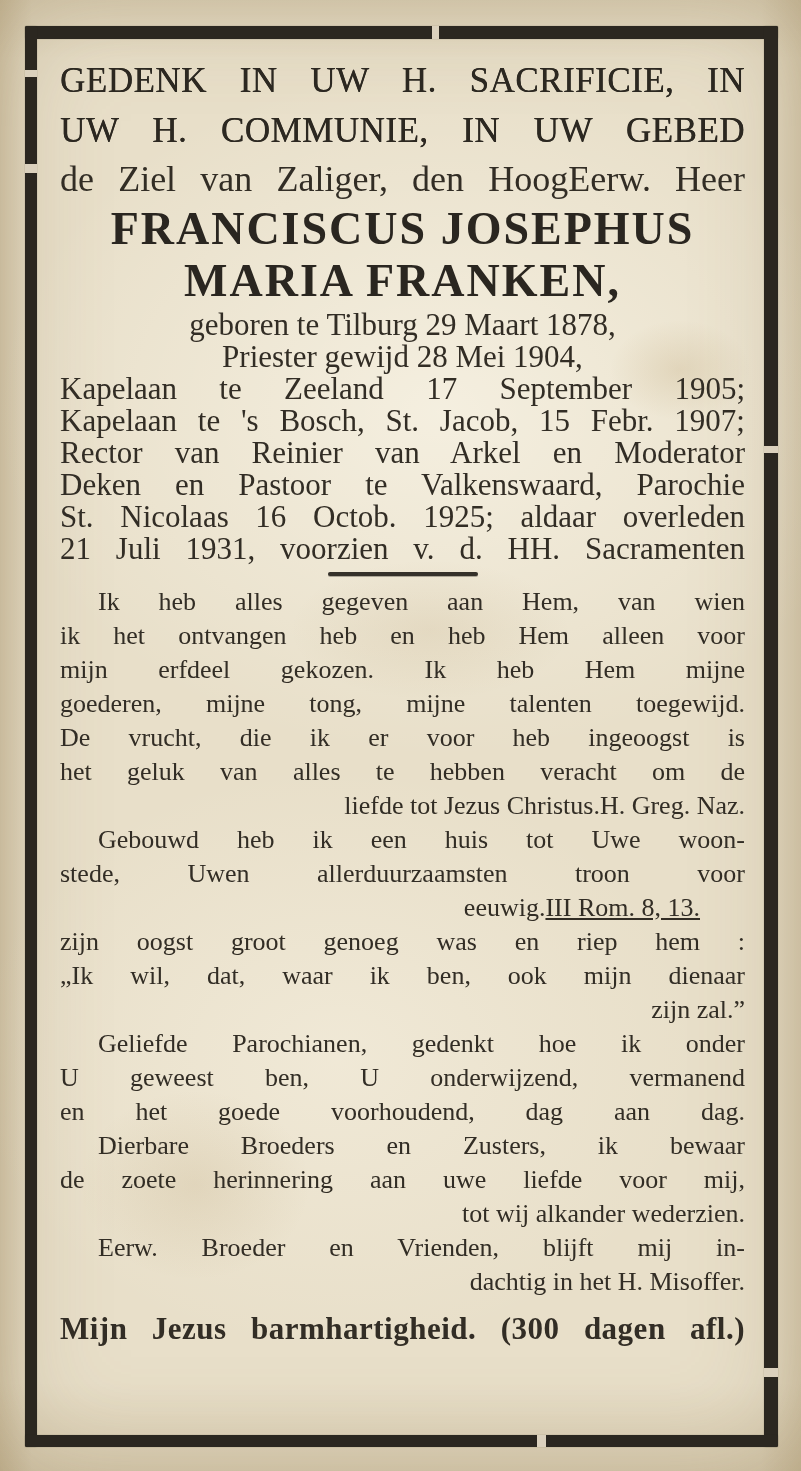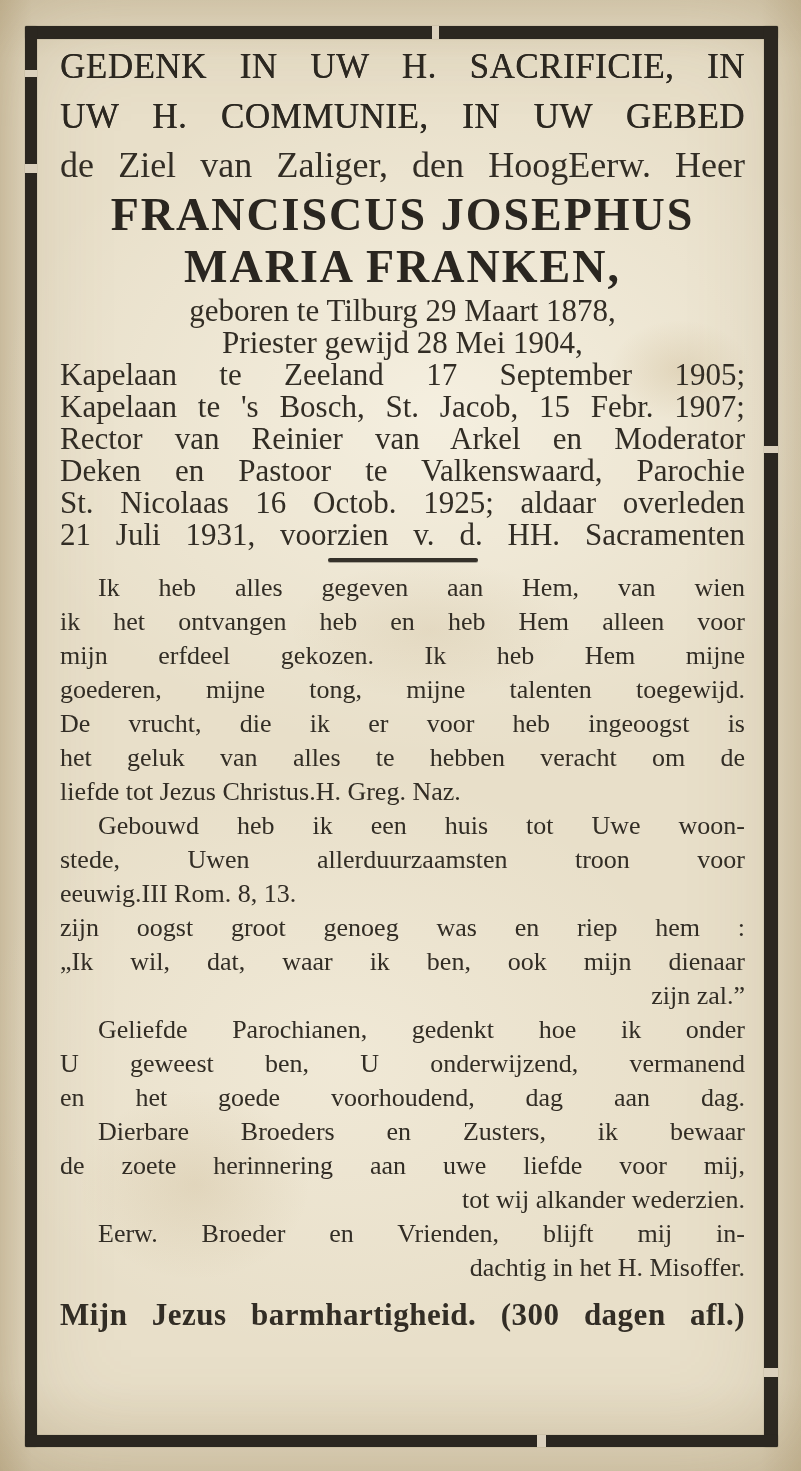--- a/index.html
+++ b/index.html
@@ -30,21 +30,21 @@
   .bar-left .gap.g1{left:0;top:44px;width:100%;height:7px;}
   .bar-left .gap.g2{left:0;top:138px;width:100%;height:9px;}
   .bar-right .gap.g1{left:0;top:420px;width:100%;height:7px;}
   .bar-right .gap.g2{left:0;top:1342px;width:100%;height:9px;}
   
   .stain{position:absolute;pointer-events:none;}
   .s1{left:610px;top:320px;width:140px;height:100px;background:radial-gradient(closest-side,rgba(158,122,58,0.16),rgba(158,122,58,0));}
   .s2{left:80px;top:1090px;width:230px;height:190px;background:radial-gradient(closest-side,rgba(150,115,55,0.12),rgba(150,115,55,0));}
   .s3{left:290px;top:560px;width:280px;height:140px;background:radial-gradient(closest-side,rgba(150,115,55,0.10),rgba(150,115,55,0));}
   
-  .content{position:absolute;left:60px;top:42px;width:685px;}
+  .content{position:absolute;left:60px;top:56px;width:685px;}
   .caps-line{
     font-size:35px;line-height:50px;letter-spacing:.5px;
     text-align:justify;text-align-last:justify;
     color:#2c2821;text-shadow:.3px 0 0 currentColor;
     white-space:nowrap;
   }
   .subtitle{
     font-size:36px;line-height:47px;
     text-align:justify;text-align-last:justify;white-space:nowrap;
   }
@@ -53,22 +53,22 @@
     text-align:center;color:#2a2620;white-space:nowrap;
   }
   .bio{margin-top:2px;}
   .bio .line{font-size:31px;line-height:32px;}
   .body-block .line{font-size:26px;line-height:34px;}
   .line{white-space:normal;}
   .line.center{text-align:center;}
   .line.fill,.line.indent{text-align:justify;text-align-last:justify;}
   .line.indent{text-indent:38px;}
   .line.end{text-align:right;}
-  .line.split,.line.cite{display:flex;justify-content:flex-start;}
-  .line.cite .r{margin-right:21px;}
+  .line.split,.line.cite{display:flex;justify-content:flex-end;}
+  .line.cite .r{margin-right:45px;text-decoration:underline;}
   .line.bold{font-weight:bold;font-size:31px;letter-spacing:.5px;margin-top:13px;text-align:justify;text-align-last:justify;}
   .divider{width:150px;height:4px;background:#35312a;margin:7px auto 9px;border-radius:2px;box-shadow:0 1px 0 rgba(53,49,42,.35);}
 </style>
 </head>
 <body>
 
 <div id="card">
 
   <div class="bar bar-top">
       <i class="gap"></i>

